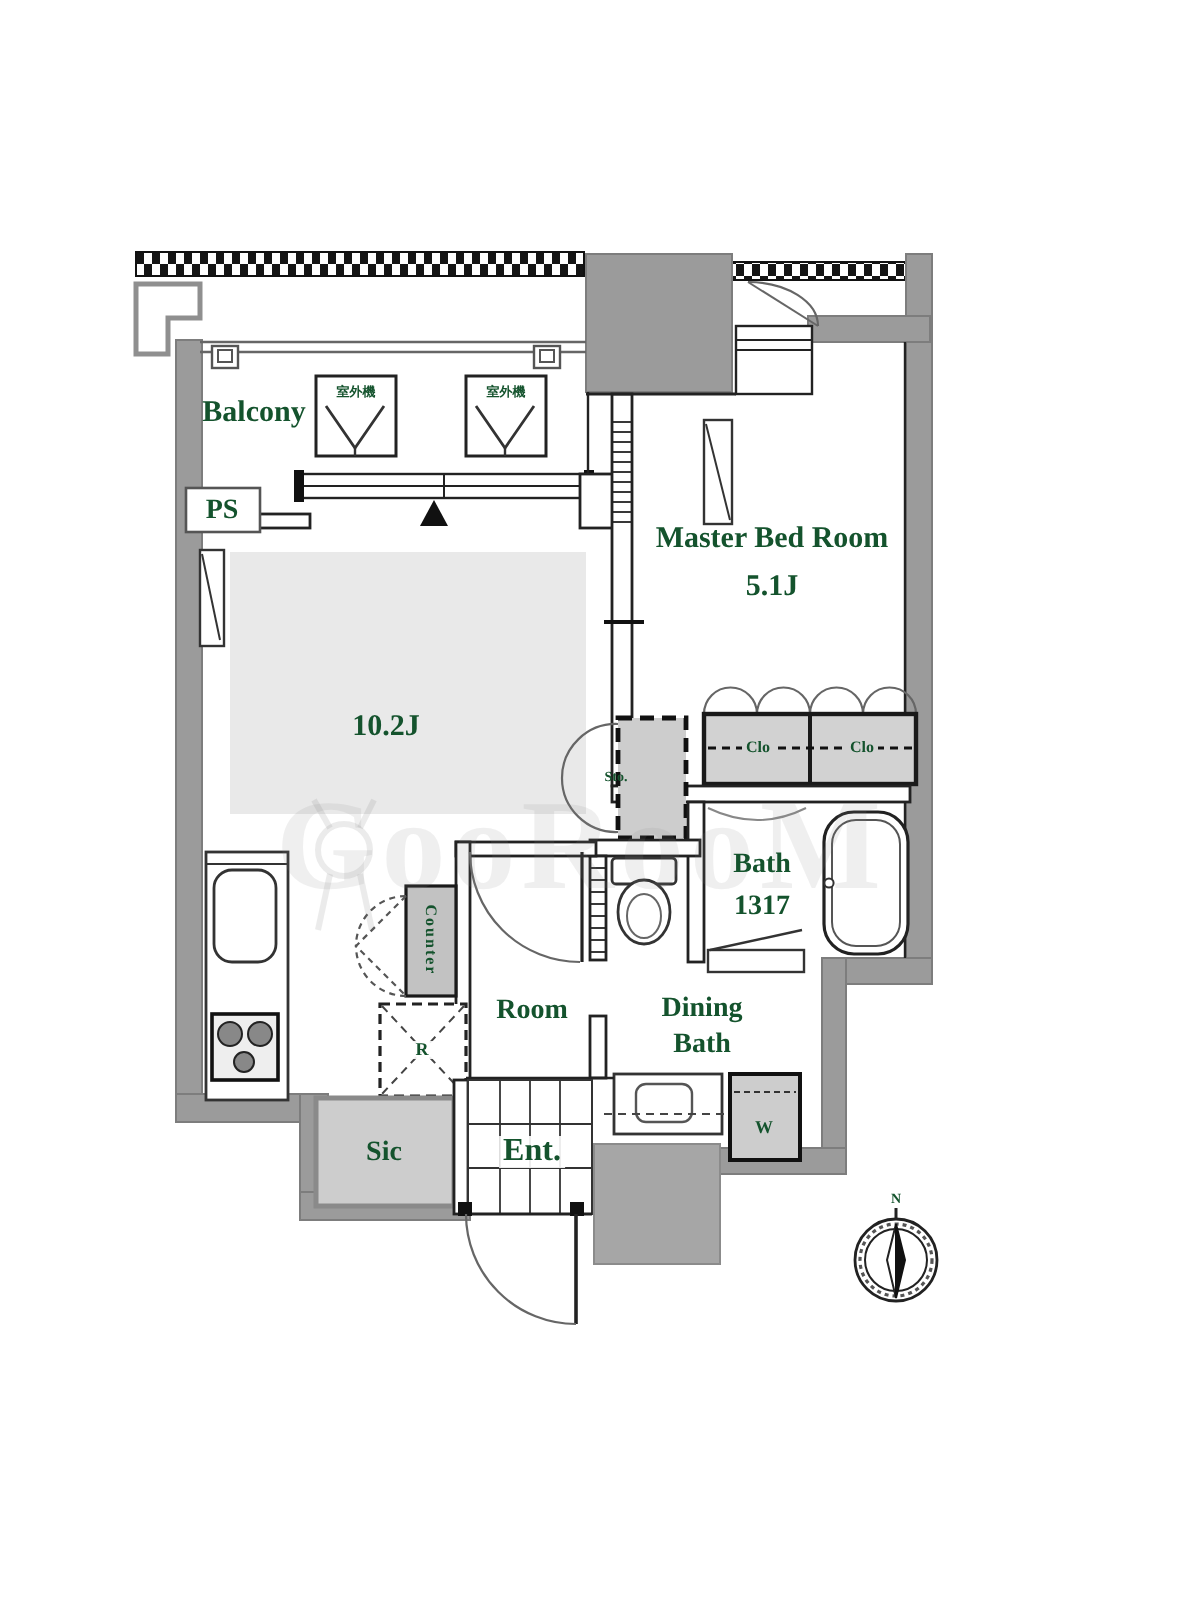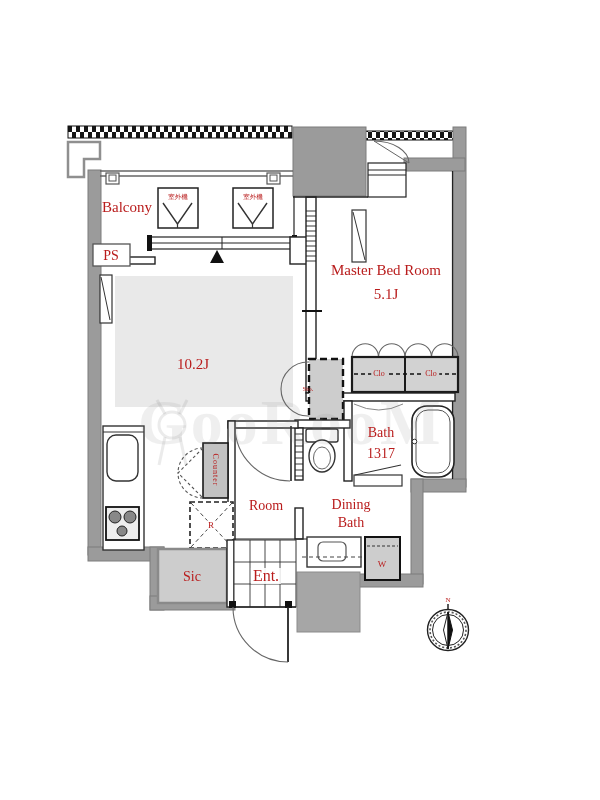--- a/index.html
+++ b/index.html
@@ -6,22 +6,22 @@
   #stage{position:relative;width:600px;height:800px;background:#fff;overflow:hidden;
          font-family:"Liberation Serif","DejaVu Serif",serif;}
   svg{position:absolute;left:0;top:0;z-index:1;}
   .wall{fill:var(--wall,#9b9b9b);stroke:#7d7d7d;stroke-width:1;}
   .block{fill:var(--outside-block,#a6a6a6);stroke:#8b8b8b;stroke-width:1;}
   .shade{fill:var(--floor-shade,#e9e9e9);}
   .fixfill{fill:var(--fixture-fill,#cdcdcd);}
   .wline{fill:#fff;stroke:#222;stroke-width:1.4;}
   .thin{fill:none;stroke:#222;}
   .swing{fill:none;stroke:#666;stroke-width:1.1;}
-  .lbl{position:absolute;transform:translate(-50%,-50%);z-index:3;color:#b91c1c;
-       font-weight:400;white-space:nowrap;line-height:1;}
+  .lbl{position:absolute;transform:translate(-50%,-50%);z-index:3;color:#14532d;
+       font-weight:700;white-space:nowrap;line-height:1;}
   .f16{font-size:16px}.f15{font-size:15px}.f14{font-size:14px}
   .f12{font-size:16px}.f10{font-size:14px}.f9{font-size:9px}.f8{font-size:8px}
   .f7{font-size:7px}.f6{font-size:6.5px}
   .vert{writing-mode:vertical-rl;letter-spacing:1px;}
   .bgfix{background:#d2d2d2;padding:0 2px;}
   .bgwhite{background:rgba(255,255,255,.9);padding:0 2px;}
   #watermark{position:absolute;left:138px;top:386px;z-index:2;font-weight:700;
              font-size:64px;letter-spacing:3px;color:#8a8a8a;opacity:.13;pointer-events:none;}
 </style>
 </head>

